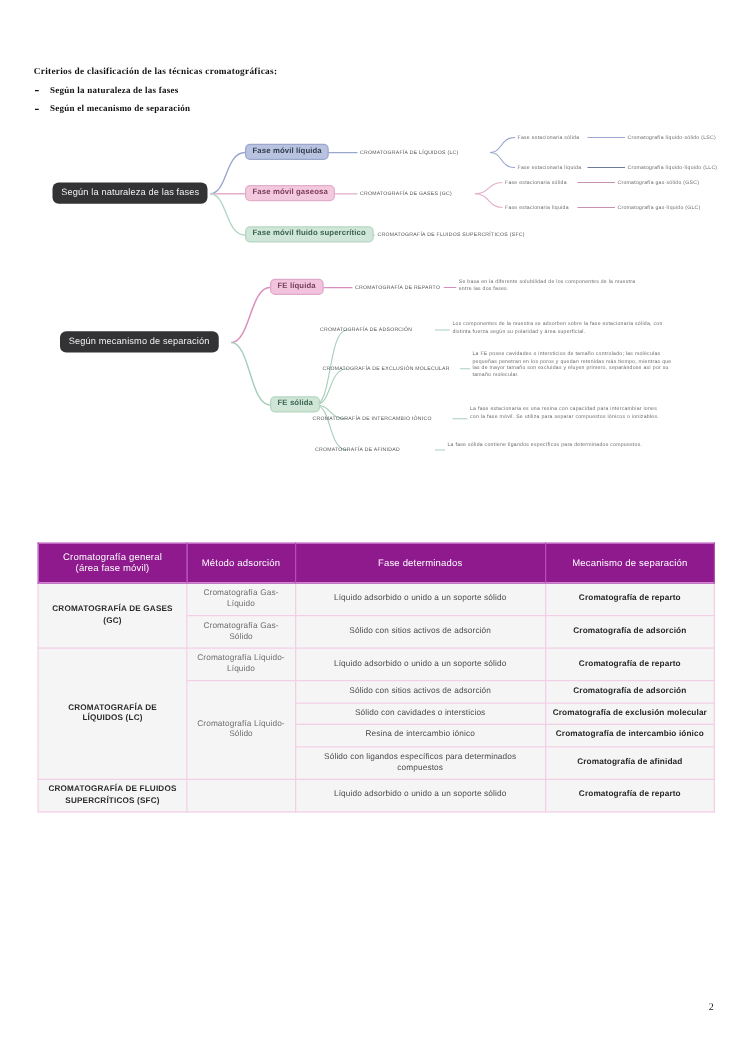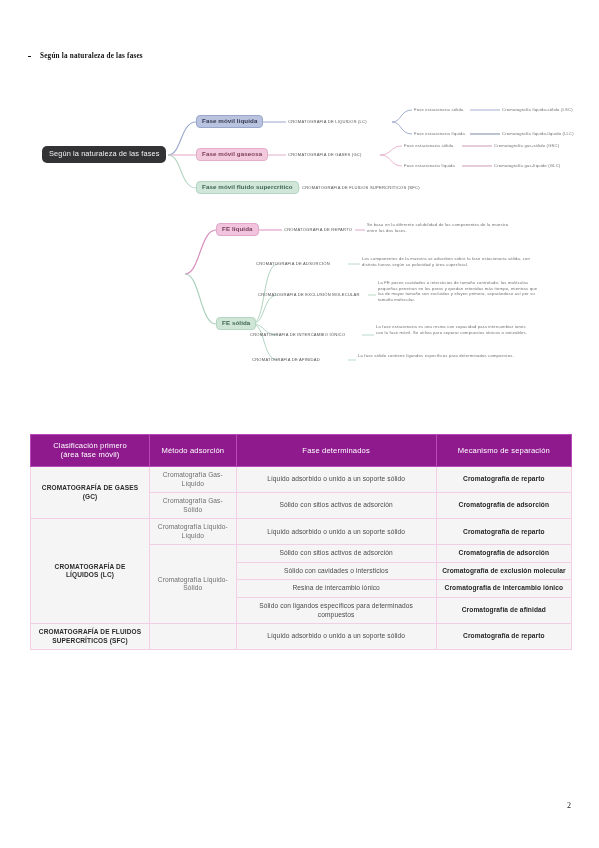--- a/index.html
+++ b/index.html
@@ -179,22 +179,24 @@
     bottom: 38px;
     font-family: "Liberation Serif", serif;
     font-size: 8px;
     color: #1a1a1a;
   }
 </style>
 </head>
 <body>
 
 <div id="intro">
+  <div class="heading">Criterios de clasificación de las técnicas cromatográficas:</div>
   <ul>
     <li>Según la naturaleza de las fases</li>
+    <li>Según el mecanismo de separación</li>
   </ul>
 </div>
 
 <div class="mindmap" id="mindmap-fases">
   <svg class="mm-svg" height="110" viewBox="0 0 599 110">
 
     <path d="M168,55 C182,55 180,22 196,22" fill="none" stroke="#9aa7cc" stroke-width="1.1"></path>
 
     <path d="M168,55 L196,55" fill="none" stroke="#e3aecb" stroke-width="1.1"></path>
 
@@ -250,20 +252,21 @@
     <path d="M252,112 C266,112 262,83 278,83" fill="none" stroke="#a8cfba" stroke-width=".9"></path>
     <path d="M252,112 C266,112 262,123 278,123" fill="none" stroke="#a8cfba" stroke-width=".9"></path>
     <path d="M252,112 C266,112 262,148 278,148" fill="none" stroke="#a8cfba" stroke-width=".9"></path>
 
     <path d="M348,52 L360,52" fill="none" stroke="#a8cfba" stroke-width=".8"></path>
     <path d="M368,83 L376,83" fill="none" stroke="#a8cfba" stroke-width=".8"></path>
     <path d="M362,123 L374,123" fill="none" stroke="#a8cfba" stroke-width=".8"></path>
     <path d="M348,148 L356,148" fill="none" stroke="#a8cfba" stroke-width=".8"></path>
   </svg>
 
+  <div class="node node-root" style="left:48px; top:53px;">Según mecanismo de separación</div>
 
   <div class="node node-sub node-pink2" style="left:216px; top:11px;">FE líquida</div>
   <div class="node node-sub node-green2" style="left:216px; top:105px;">FE sólida</div>
 
   <div class="cap" style="left:284px; top:15px;">CROMATOGRAFÍA DE REPARTO</div>
   <div class="cap wrap faded" style="left:367px; top:10px; width:150px;">Se basa en la diferente solubilidad de los componentes de la muestra entre las dos fases.</div>
 
   <div class="cap" style="left:256px; top:49px;">CROMATOGRAFÍA DE ADSORCIÓN</div>
   <div class="cap wrap faded" style="left:362px; top:44px; width:172px;">Los componentes de la muestra se adsorben sobre la fase estacionaria sólida, con distinta fuerza según su polaridad y área superficial.</div>
 
@@ -281,21 +284,21 @@
   <table>
     <colgroup>
       <col style="width:22%">
       <col style="width:16%">
       <col style="width:37%">
       <col style="width:25%">
     </colgroup>
     <thead>
       <tr>
         <th>
-          <span>Clasificación primero</span><br>
+          <span>Cromatografía general</span><br>
           <span>(área fase móvil)</span>
         </th>
         <th>Método adsorción</th>
         <th>Fase determinados</th>
         <th>Mecanismo de separación</th>
       </tr>
     </thead>
     <tbody>
 
       <tr>

